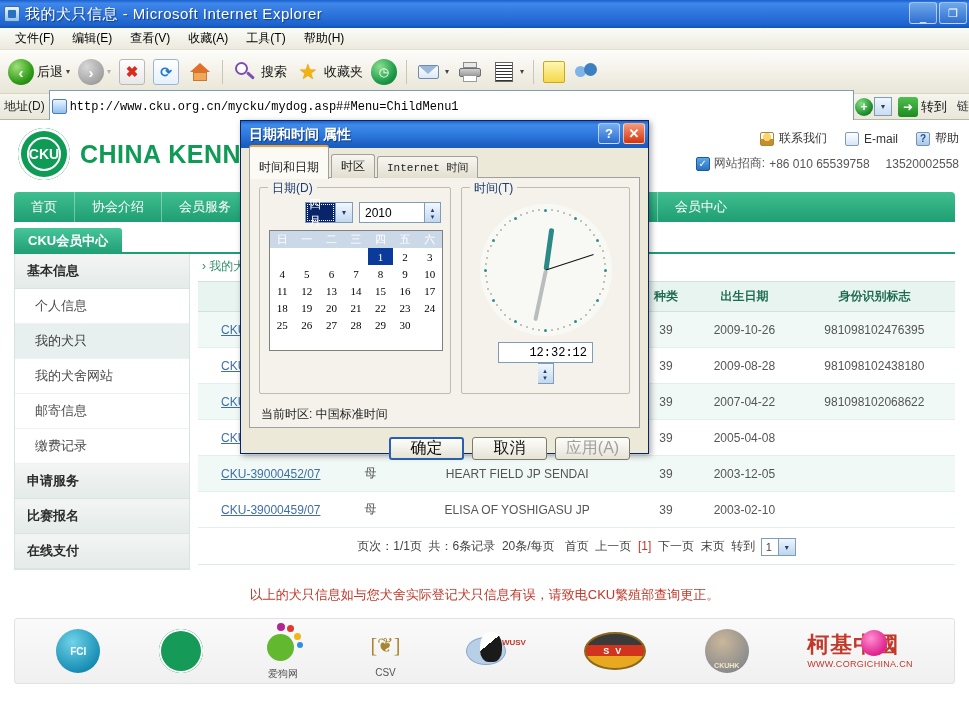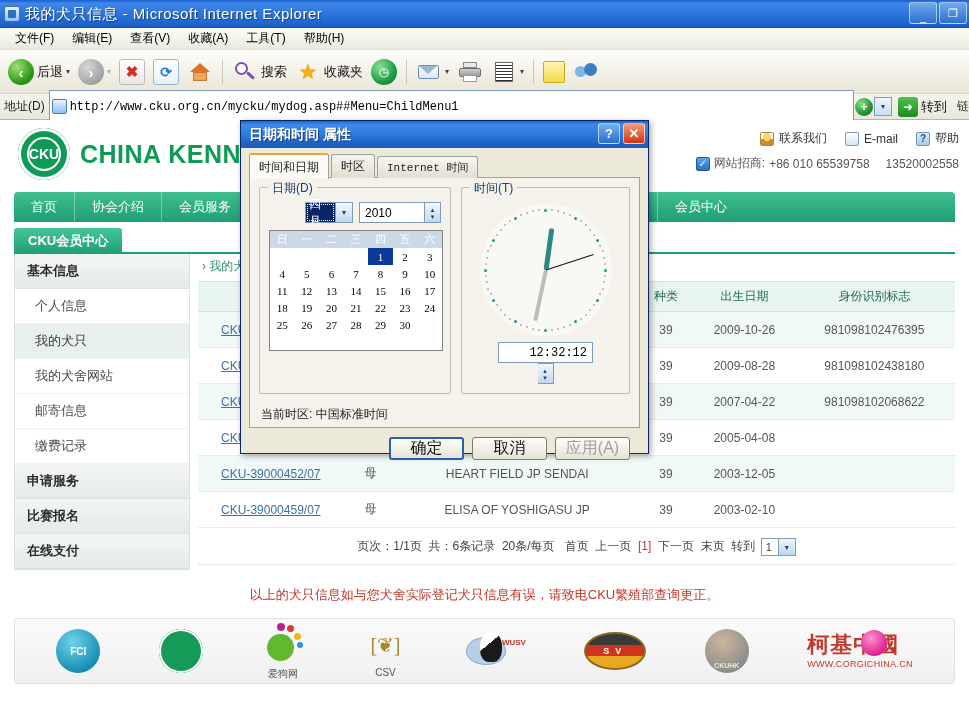--- a/index.html
+++ b/index.html
@@ -152,21 +152,21 @@
   .body-cols { display:flex; margin:0 14px; gap:8px; }
   .sidebar { width:176px; border:1px solid #d8e4de; border-top:none; background:#fff; flex:none; }
   .side-head { background:linear-gradient(180deg,#f3f5f4,#e4ebe8); font-size:13px; font-weight:bold; color:#2b2b2b;
     padding:8px 12px; border-bottom:1px solid #dbe5e0; }
   .side-item { font-size:13px; color:#4a4a4a; padding:8px 12px 8px 20px; border-bottom:1px solid #eef3f1; }
   .side-item.active { background:#e7f0ee; color:#3a3a3a; }
 
   .content { flex:1; min-width:0; }
   .content-crumb { font-size:12px; color:#2f8f6a; padding:4px 2px 6px 4px; }
   .tbl { width:100%; border-collapse:collapse; table-layout:fixed; }
-  .tbl th { background:#e8f4f0; color:#1f6b52; font-size:12px; font-weight:normal; height:30px;
+  .tbl th { background:#e8f4f0; color:#1f6b52; font-size:12px; font-weight:bold; height:30px;
     border-bottom:1px solid #cfe3dc; border-top:1px solid #cfe3dc; }
   .tbl td { font-size:12px; color:#555; height:36px; text-align:center; border-bottom:1px solid #e2efea; }
   .tbl tr:nth-child(odd) td { background:#f1f9f6; }
   .tbl tr:nth-child(even) td { background:#ffffff; }
   .cku-link { color:#3f6fa8; text-decoration:underline; font-size:12px; }
 
   .pager { text-align:center; font-size:12px; color:#444; padding:10px 0 8px; border-bottom:1px solid #dfeae6; }
   .pager .cur { color:#c0392b; }
   .pager .sel { display:inline-flex; align-items:center; border:1px solid #7f9db9; background:#fff; height:18px;
     vertical-align:middle; margin-left:2px; }
@@ -218,21 +218,21 @@
   .dlg-btns { position:absolute; right:3px; top:2px; display:flex; gap:3px; }
   .dlg-btn { width:22px; height:21px; border-radius:3px; border:1px solid rgba(255,255,255,.6); position:relative; }
   .dlg-btn.help { background: linear-gradient(180deg,#78b0ef,#2a6cd0); }
   .dlg-btn.close { background: linear-gradient(180deg,#f79a79,#d4330c); }
   .dlg-btn .g { position:absolute; left:50%; top:50%; transform:translate(-50%,-52%); color:#fff; font-size:13px; font-weight:bold; line-height:1; }
 
   .dlg-body { padding:7px 8px 0 8px; }
   .tabs { display:flex; align-items:flex-end; height:23px; position:relative; z-index:2; }
   .tab { font-size:12px; padding:3px 9px; border:1px solid #a0a0a0; border-bottom:none;
     background:linear-gradient(180deg,#f7f6f0,#e2dfd0); border-radius:3px 3px 0 0; margin-right:2px; color:#222; white-space:nowrap; }
-  .tab.active { background:#fbfaf5; border-color:#e8a53f #a0a0a0 #fbfaf5 #a0a0a0; border-top:2px solid #e8a53f; padding-top:4px; position:relative; top:1px; }
+  .tab.active { background:#fbfaf5; border-color:#e8a53f #a0a0a0 #fbfaf5 #a0a0a0; border-top:2px solid #e8a53f; padding-top:12px; position:relative; top:1px; }
   .tab.mono { font-family:"Liberation Mono", monospace; font-size:11px; }
 
   .tabpanel { border:1px solid #a0a0a0; background:#f4f2ea; padding:9px; height:251px; position:relative; top:-1px; }
   .panel-row { display:flex; gap:10px; }
   .grp { border:1px solid #c0bdaf; border-radius:2px; position:relative; padding:14px 9px 9px 9px; background:#f4f2ea; }
   .grp-lb { position:absolute; left:8px; top:-8px; background:#f4f2ea; padding:0 4px; font-size:12px; color:#1a3c6e; white-space:nowrap; }
   .grp-date { width:192px; }
   .grp-time { width:172px; }
 
   .date-ctrls { display:flex; gap:6px; align-items:center; margin-bottom:7px; }

